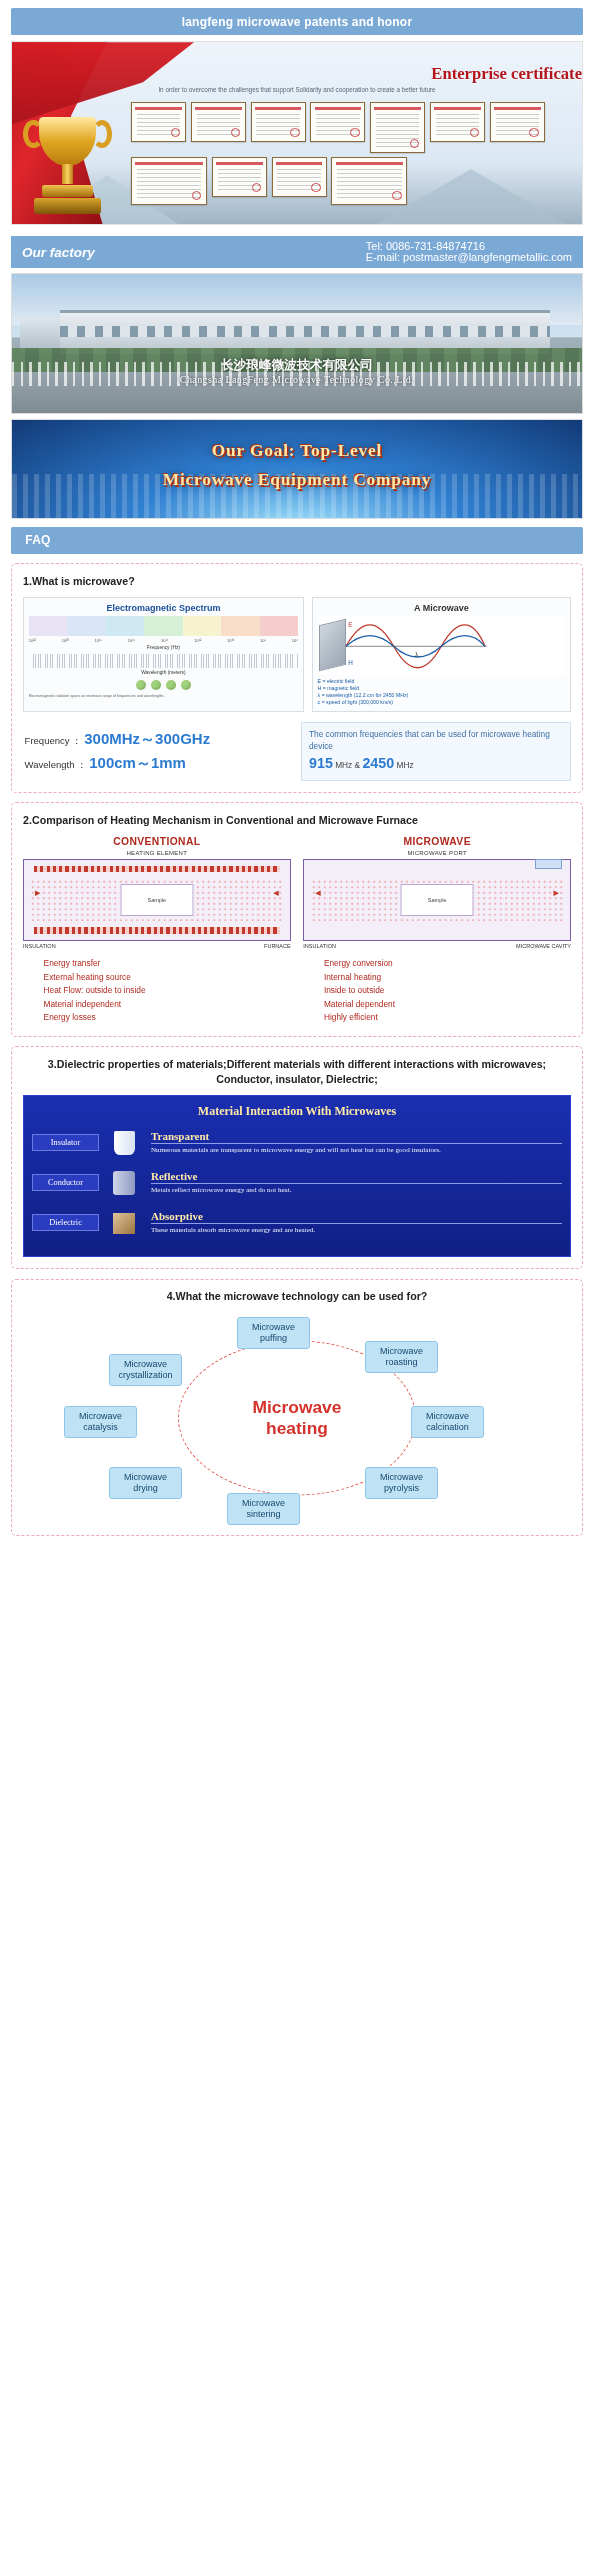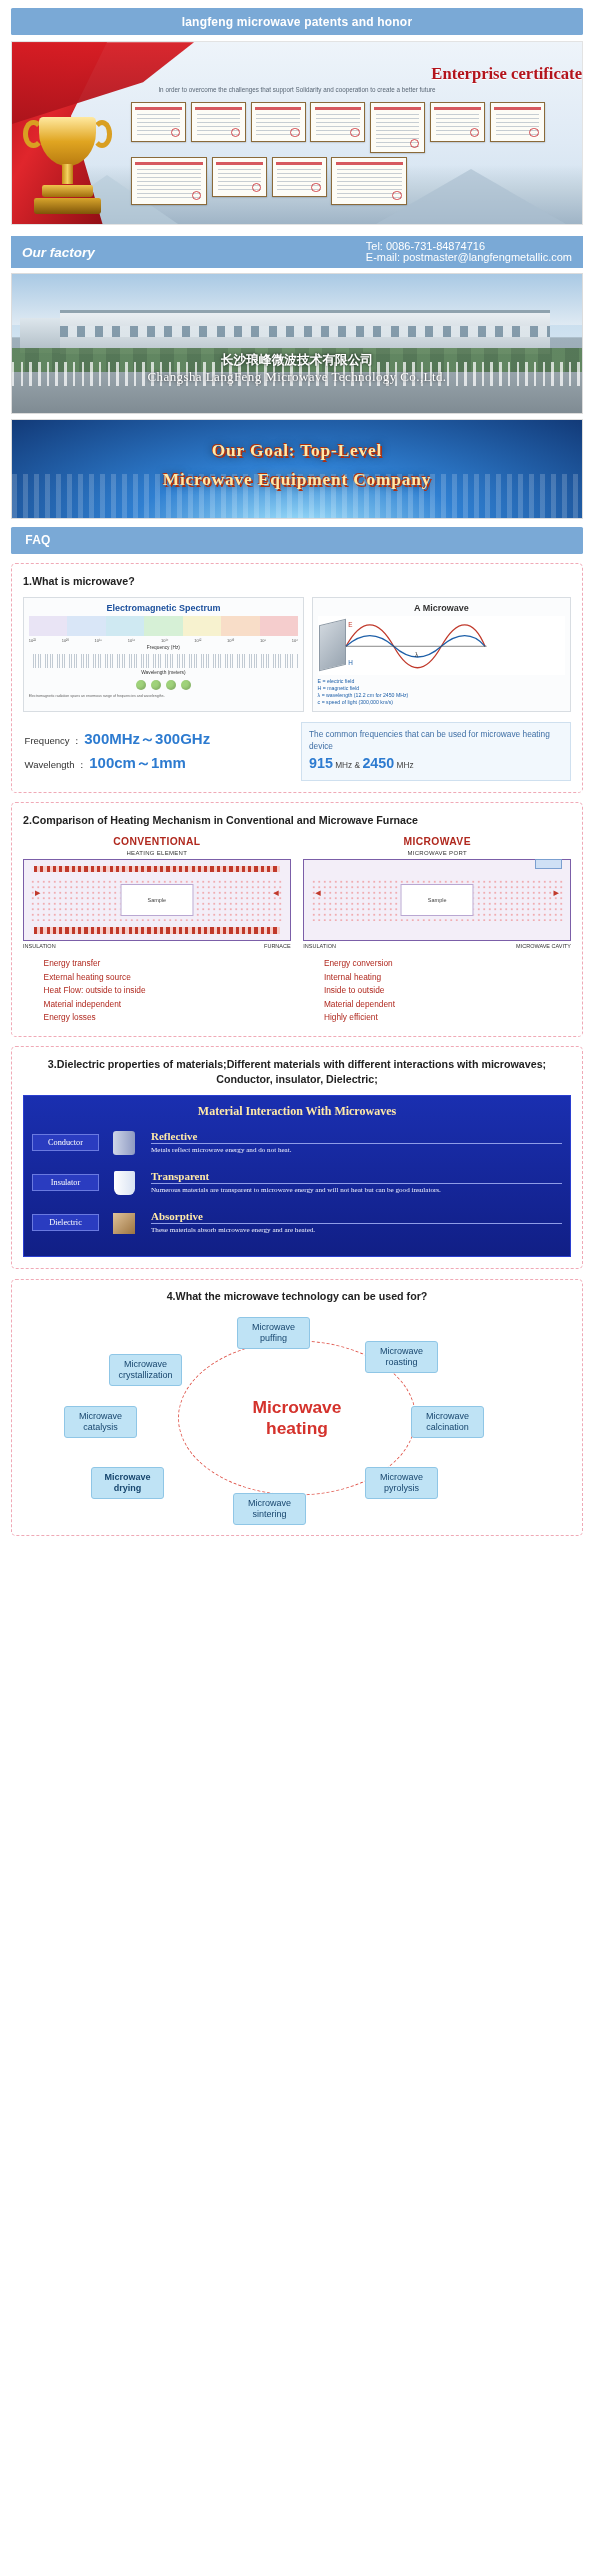--- a/index.html
+++ b/index.html
@@ -193,21 +193,21 @@
   .factory .trees {
     position: absolute; left: 0; right: 0; bottom: 41px; height: 24px;
     background: repeating-linear-gradient(90deg, #4e7a45 0 12.7px, #3e6638 12.7px 27px);
     opacity: .75;
   }
   .factory .cname {
     position: absolute; left: 0; right: 0; bottom: 28.5px;
     text-align: center; color: #ffffff; font-size: 12.7px; font-weight: bold;
     text-shadow: 0 0 3.2px rgba(0,0,0,.8);
   }
-  .factory .cname small { display:block; font-size: 13px; font-weight: normal; letter-spacing: 0.4px; }
+  .factory .cname small { display:block; font-size: 10px; font-weight: normal; letter-spacing: 0.4px; }
 
   
   .goal {
     margin: 4.8px 11px 0 11px;
     height: 100px;
     position: relative;
     overflow: hidden;
     background:
       radial-gradient(ellipse at 50% 115%, #a8e9ff 0%, #2f7fd1 42%, #123a78 100%);
     border: 0.8px solid #dcdcdc;
@@ -643,38 +643,38 @@
     </div>
   </div>
 
   <div class="faq-card">
     <div class="faq-q center">3.Dielectric properties of materials;Different materials with different interactions with microwaves; Conductor, insulator, Dielectric;</div>
 
     <div class="mat-card">
       <h3>Material Interaction With Microwaves</h3>
 
       <div class="mat-row">
+        <div class="mat-label">Insulator</div>
+        <div class="mat-icon">
+            <div class="cup"></div>
+          </div>
+        <div class="mat-text">
+          <div class="t">Transparent</div>
+          <div class="d">Numerous materials are transparent to microwave energy and will not heat but can be good insulators.</div>
+        </div>
+      </div>
+
+      <div class="mat-row">
         <div class="mat-label">Conductor</div>
         <div class="mat-icon">
             <div class="cyl"></div>
           </div>
         <div class="mat-text">
           <div class="t">Reflective</div>
           <div class="d">Metals reflect microwave energy and do not heat.</div>
-        </div>
-      </div>
-
-      <div class="mat-row">
-        <div class="mat-label">Insulator</div>
-        <div class="mat-icon">
-            <div class="cup"></div>
-          </div>
-        <div class="mat-text">
-          <div class="t">Transparent</div>
-          <div class="d">Numerous materials are transparent to microwave energy and will not heat but can be good insulators.</div>
         </div>
       </div>
 
       <div class="mat-row">
         <div class="mat-label">Dielectric</div>
         <div class="mat-icon">
             <div class="blk"></div>
           </div>
         <div class="mat-text">
           <div class="t">Absorptive</div>
@@ -692,22 +692,22 @@
 
       <div class="center">
         <div>Microwave</div>
         <div>heating</div>
       </div>
 
       <div class="node" style="left:214px; top:4.8px;">Microwave puffing</div>
       <div class="node" style="left:342px; top:28.5px;">Microwave roasting</div>
       <div class="node" style="left:388px; top:94px;">Microwave calcination</div>
       <div class="node" style="left:342px; top:155px;">Microwave pyrolysis</div>
-      <div class="node" style="left:210px; top:181px;">Microwave sintering</div>
-      <div class="node" style="left:68px; top:155px;font-weight:bold;">Microwave drying</div>
+      <div class="node" style="left:204px; top:181px;">Microwave sintering</div>
+      <div class="node" style="left:86px; top:155px;">Microwave drying</div>
       <div class="node" style="left:41px;  top:94px;">Microwave catalysis</div>
       <div class="node" style="left:86px; top:42px;">Microwave crystallization</div>
     </div>
   </div>
 
   <div class="gap"></div>
 </div>
 
 
 </body></html>

